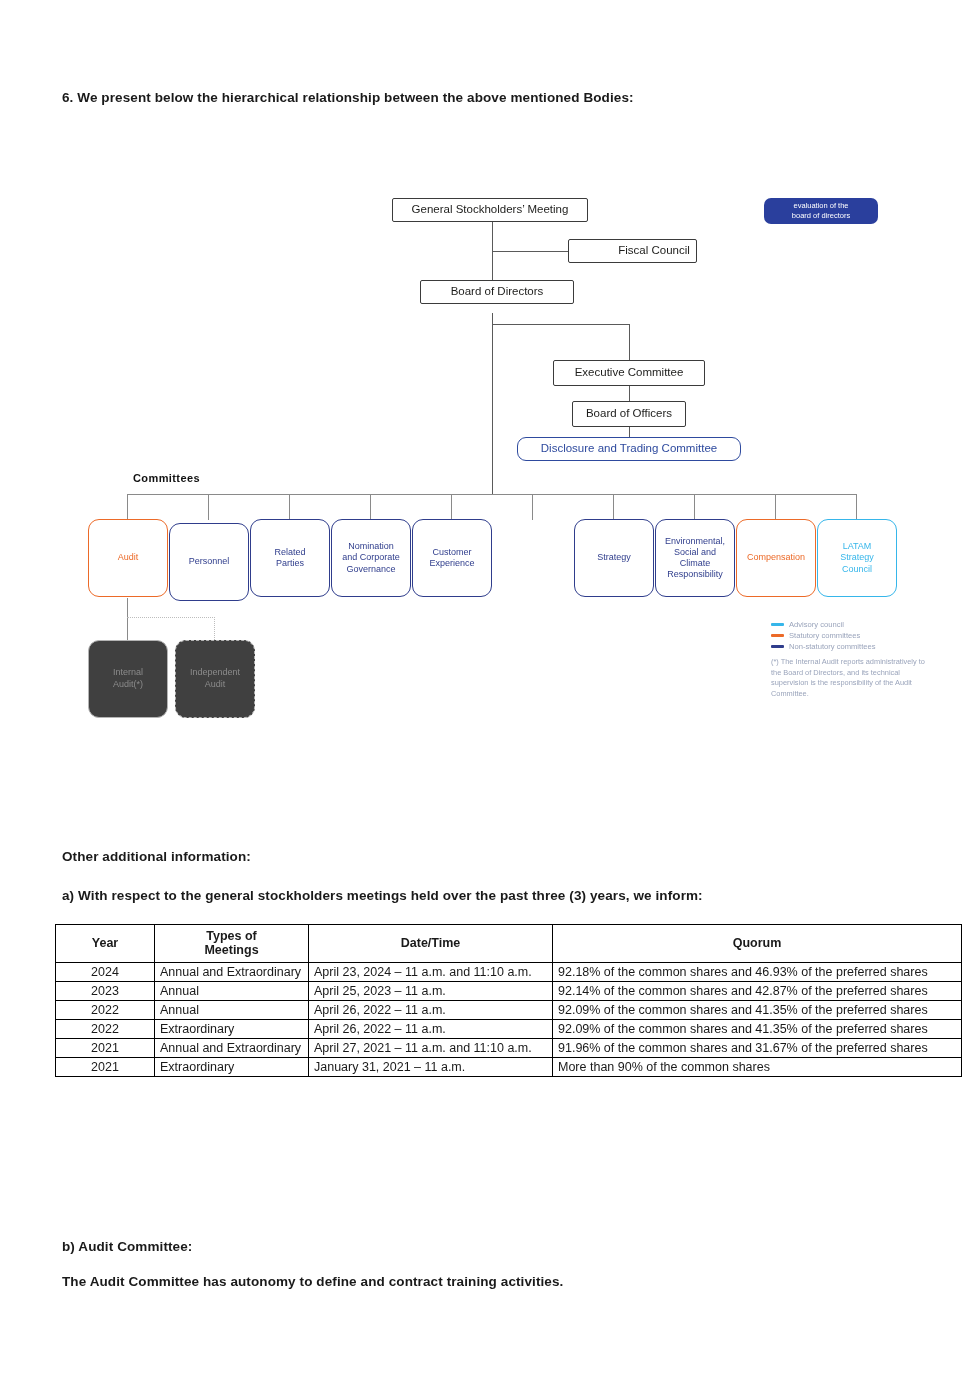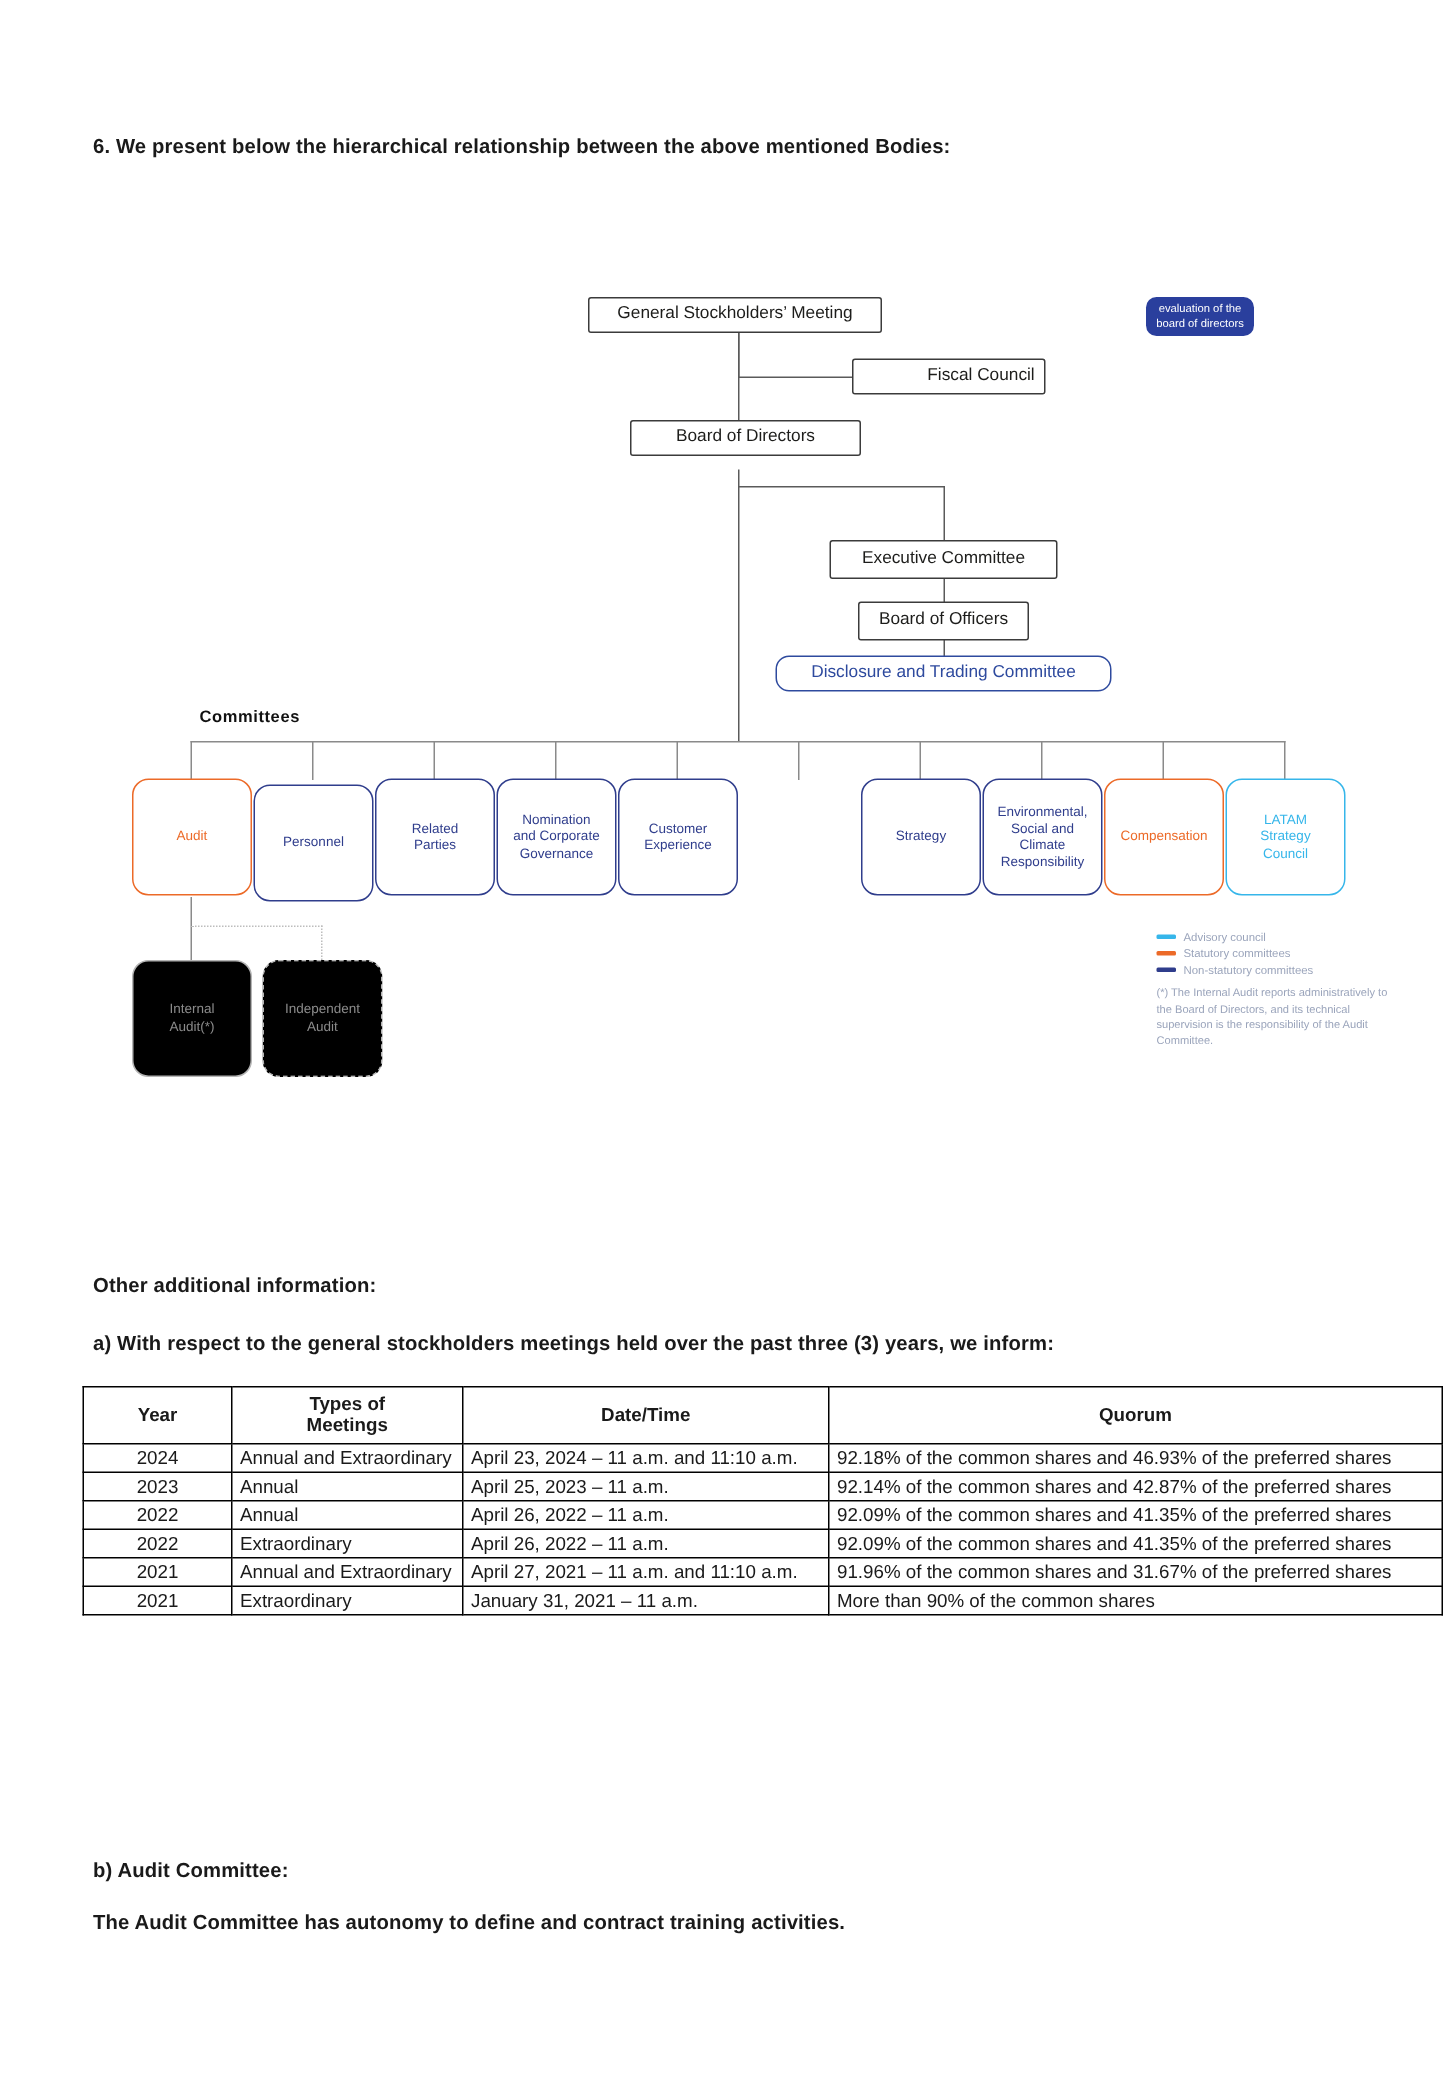--- a/index.html
+++ b/index.html
@@ -34,21 +34,21 @@
        border-radius:11px;display:flex;align-items:center;justify-content:center;
        text-align:center;background:#fff;z-index:3;}
   .cmt span{font-size:9px;line-height:1.25;display:block;padding:0 3px;}
   .c-navy{border:1.4px solid #2f3d8c;color:#2f3d8c;}
   .c-orange{border:1.4px solid #ec6a28;color:#ec6a28;}
   .c-ltblue{border:1.4px solid #36b6ea;color:#36b6ea;}
 
   
   .sub{position:absolute;box-sizing:border-box;width:80px;height:78px;
        border-radius:11px;display:flex;align-items:center;justify-content:center;
-       text-align:center;background:#000000;z-index:3;color:#8b8b8b;}
+       text-align:center;background:#404040;z-index:3;color:#8b8b8b;}
   .sub span{font-size:9px;line-height:1.3;display:block;}
   .s-solid{border:1.2px solid #b4b4b4;}
   .s-dash{border:1.3px dashed #b4b4b4;}
 
   
   .ln{position:absolute;background:#5a5a5a;z-index:1;}
   .lnh{height:1px;}
   .lnv{width:1px;}
   .ln-dot{position:absolute;z-index:1;}
   .ln-dot-h{border-top:1px dotted #bdbdbd;height:0;}
@@ -84,21 +84,21 @@
 </style>
 </head>
 <body>
 
 <div class="page">
 
   <div class="hdg" id="h-main">6. We present below the hierarchical relationship between the above mentioned Bodies:</div>
 
   <div class="chart">
 
-    <div class="badge" style="left:764px;top:18px;width:72px;height:26px;">
+    <div class="badge" style="left:764px;top:18px;width:114px;height:26px;">
       <div>
         <span>evaluation of the</span><br>
         <span>board of directors</span>
       </div>
     </div>
 
     <div class="ln lnv" style="left:492px;top:42px;height:30px;"></div>
 
     <div class="ln lnh" style="left:492px;top:71px;width:78px;"></div>
 

